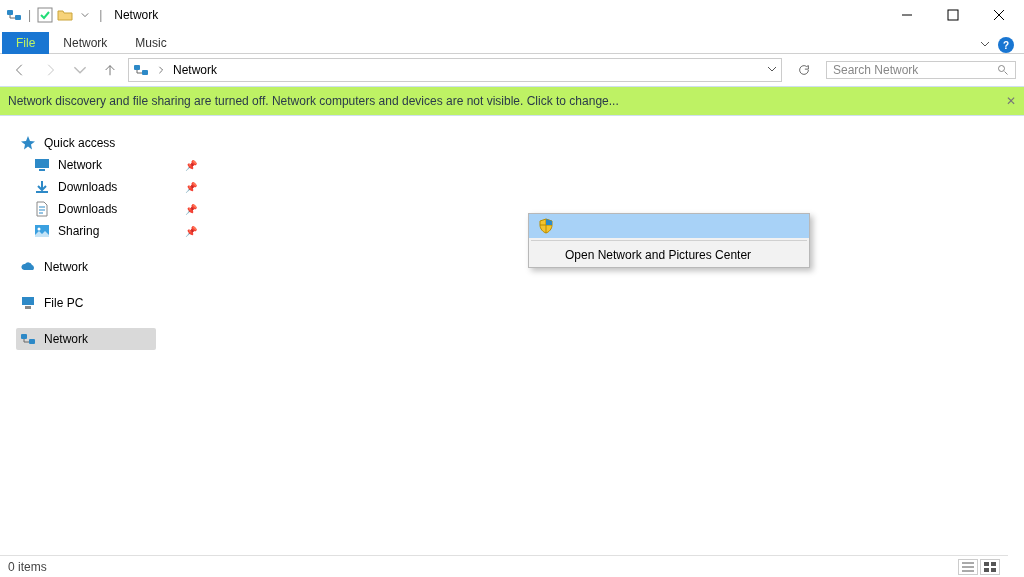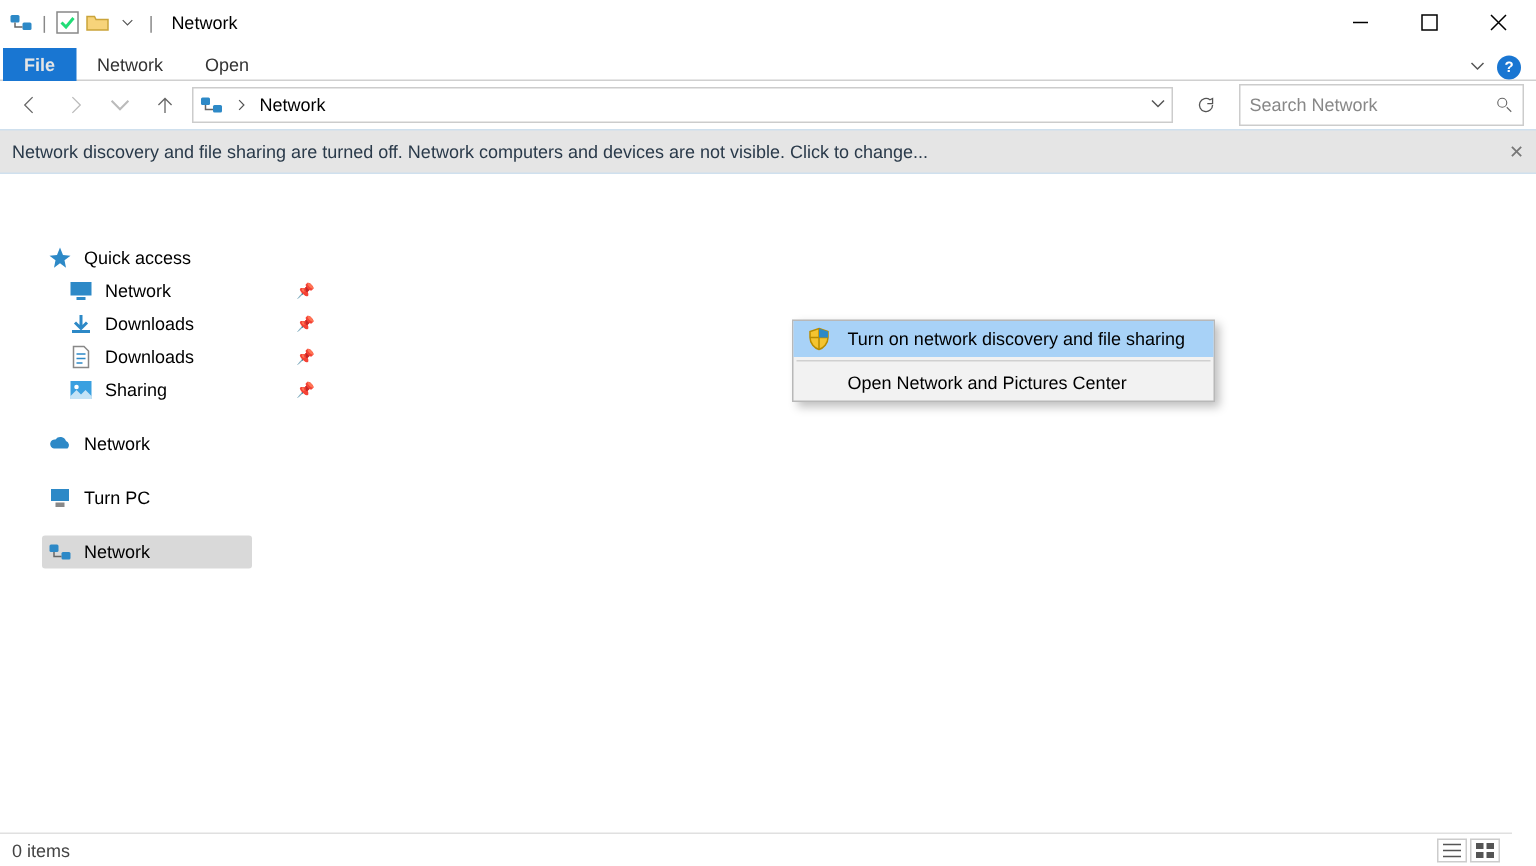--- a/index.html
+++ b/index.html
@@ -9,43 +9,43 @@
 .titlebar .qat { display: flex; align-items: center; gap: 4px; }
 .titlebar .sep { color: #888; margin: 0 2px; }
 .titlebar .title { margin-left: 10px; }
 .titlebar .spacer { flex: 1; }
 .win-controls { display: flex; }
 .win-btn { width: 46px; height: 30px; display: flex; align-items: center; justify-content: center; }
 .win-btn svg { width: 12px; height: 12px; stroke: #000; fill: none; }
 
 .ribbon-tabs { height: 24px; display: flex; align-items: flex-end; padding-left: 2px; border-bottom: 1px solid #d0d0d0; position: relative; }
 .tab { padding: 4px 14px; position: relative; top: 1px; }
-.tab.file { background: #1976d2; color: #e5e5e5; font-weight: bold; }
+.tab.file { background: #1976d2; color: #bef264; }
 .tab.plain { color: #333; }
 .ribbon-right { margin-left: auto; display: flex; align-items: center; gap: 8px; padding-right: 10px; }
 .help-circle { width: 16px; height: 16px; border-radius: 50%; background: #1976d2; color: #fff; display: flex; align-items: center; justify-content: center; font-size: 10px; font-weight: bold; }
 
 .nav-row { height: 32px; display: flex; align-items: center; gap: 6px; padding: 4px 8px; }
 .nav-arrow { width: 24px; height: 24px; display: flex; align-items: center; justify-content: center; }
 .nav-arrow svg { stroke: #666; fill: none; width: 14px; height: 14px; }
 .nav-arrow.dis svg { stroke: #bbb; }
 .addr-bar { flex: 1; height: 24px; border: 1px solid #ccc; display: flex; align-items: center; padding: 0 4px; gap: 8px; }
 .addr-bar .crumb { display: flex; align-items: center; gap: 4px; }
 .addr-drop { margin-left: auto; display: flex; align-items: center; gap: 4px; }
 .refresh-btn { width: 24px; height: 24px; display: flex; align-items: center; justify-content: center; margin-left: 4px; }
-.search-box { width: 190px; height: 28px; border: 1px solid #ccc; display: flex; align-items: center; padding: 0 6px; color: #888; margin-left: 4px; }
+.search-box { width: 190px; height: 18px; border: 1px solid #ccc; display: flex; align-items: center; padding: 0 6px; color: #888; margin-left: 4px; }
 .search-box .ph { flex: 1; }
 .search-box svg { width: 12px; height: 12px; stroke: #666; fill: none; }
 
-.infobar { background: #e5e5e5; border: 1px solid #cfe0ee; border-left: none; border-right: none; color: #2a3a4a; padding: 14px 8px; display: flex; align-items: center; position: relative; height: 22px; }
+.infobar { background: #bef264; border: 1px solid #cfe0ee; border-left: none; border-right: none; color: #2a3a4a; padding: 14px 8px; display: flex; align-items: center; position: relative; height: 22px; }
 .infobar .close { position: absolute; right: 8px; color: #777; }
 
 .body-area { position: relative; height: calc(100% - 30px - 24px - 32px - 22px - 22px); }
 
-.navpane { width: 210px; padding: 16px 8px 8px 16px; position: absolute; top: 0; left: 12px; bottom: 0; margin-top: 29px; }
+.navpane { width: 210px; padding: 16px 8px 8px 16px; position: absolute; top: 0; left: 0; bottom: 0; }
 .nav-group { margin-bottom: 14px; }
 .nav-item { height: 22px; display: flex; align-items: center; gap: 8px; padding: 0 4px; border-radius: 2px; }
 .nav-item.selected { background: #d9d9d9; width: 140px; }
 .nav-label { flex: 1; }
 .pin { color: #999; font-size: 10px; }
 .ico { width: 16px; height: 16px; display: inline-flex; align-items: center; justify-content: center; }
 
 .ctx-menu { position: absolute; left: 528px; top: 97px; width: 282px; background: #f2f2f2; border: 1px solid #b8b8b8; box-shadow: 3px 3px 6px rgba(0,0,0,.25); z-index: 10; }
 .ctx-item { height: 24px; display: flex; align-items: center; padding: 0 10px 0 8px; gap: 10px; }
 .ctx-item.hi { background: #a8d2f7; }
@@ -107,21 +107,21 @@
         <svg viewBox="0 0 12 12">
           <path d="M1 1l10 10M11 1L1 11"></path>
         </svg>
       </div>
   </div>
 </div>
 
 <div class="ribbon-tabs">
   <div class="tab file">File</div>
   <div class="tab plain">Network</div>
-  <div class="tab plain">Open</div>
+  <div class="tab plain">Music</div>
   <div class="ribbon-right">
     <span><svg width="10" height="10" viewBox="0 0 10 10">
           <path d="M1 3l4 4 4-4" stroke="#555" fill="none"></path>
         </svg></span>
     <span class="help-circle">?</span>
   </div>
 </div>
 
 <div class="nav-row">
   <div class="nav-arrow">
@@ -186,21 +186,20 @@
   <div class="ctx-menu">
     <div class="ctx-item hi">
       <span class="icon-slot">
         <svg width="16" height="16" viewBox="0 0 16 16">
             <path d="M8 1l6 2v4c0 4-3 7-6 8-3-1-6-4-6-8V3z" fill="#f4c430" stroke="#b98c00"></path>
             <path d="M8 1v14" stroke="#b98c00"></path>
             <path d="M2 7h12" stroke="#b98c00"></path>
             <path d="M8 1l6 2v4H8z" fill="#2d89c7"></path>
           </svg>
       </span>
-      <span>Turn on network discovery and file sharing</span>
     </div>
     <div class="ctx-sep"></div>
     <div class="ctx-item">
       <span class="icon-slot"></span>
       <span>Open Network and Pictures Center</span>
     </div>
   </div>
 
   <div class="navpane">
     <div class="nav-group">
@@ -269,21 +268,21 @@
     </div>
 
     <div class="nav-group">
       <div class="nav-item">
         <span class="ico">
             <svg class="ic" viewBox="0 0 16 16">
               <rect x="2" y="2" width="12" height="8" fill="#2d89c7"></rect>
               <rect x="5" y="11" width="6" height="3" fill="#888"></rect>
             </svg>
           </span>
-        <span class="nav-label">Turn PC</span>
+        <span class="nav-label">File PC</span>
       </div>
     </div>
 
     <div class="nav-group">
       <div class="nav-item selected">
         <span class="ico">
             <svg class="ic" viewBox="0 0 16 16">
               <rect x="1" y="3" width="6" height="5" rx="1" fill="#2d89c7"></rect>
               <rect x="9" y="8" width="6" height="5" rx="1" fill="#2d89c7"></rect>
               <path d="M4 8v3h5" stroke="#666" fill="none"></path>

